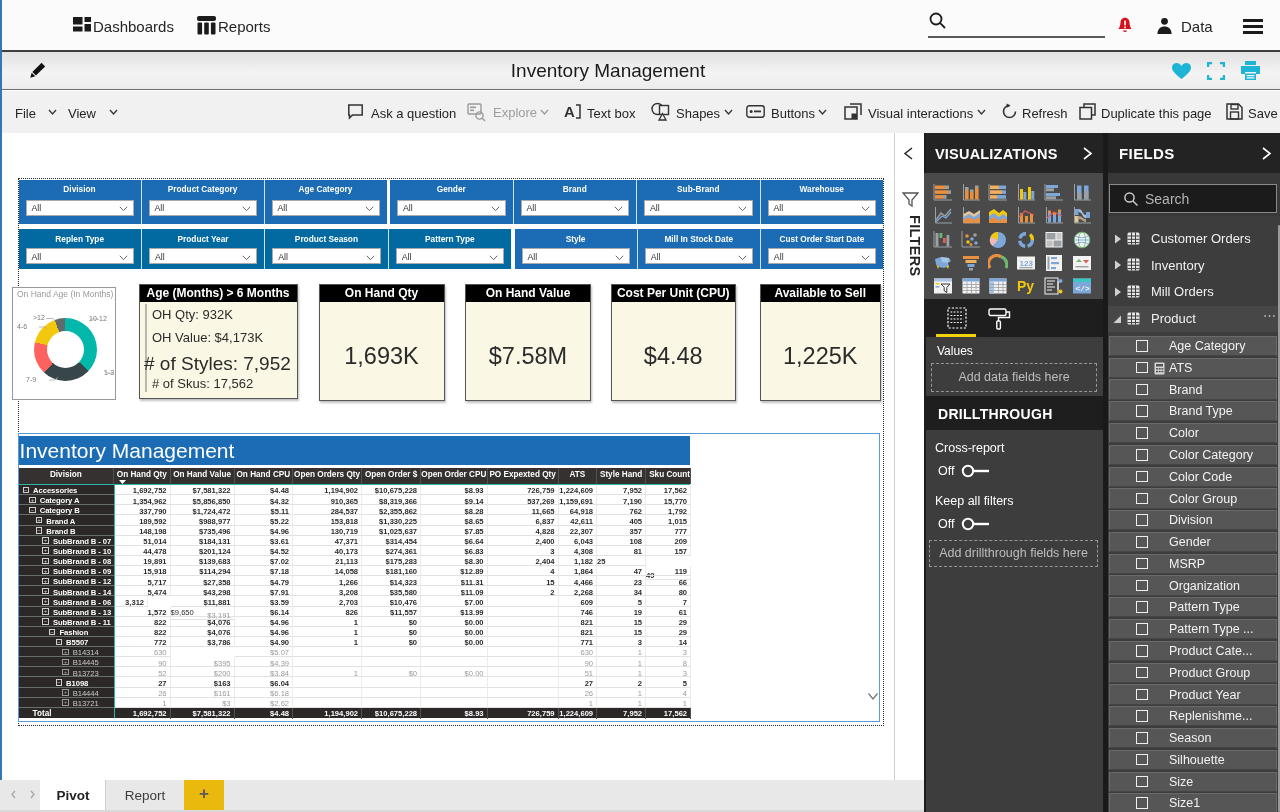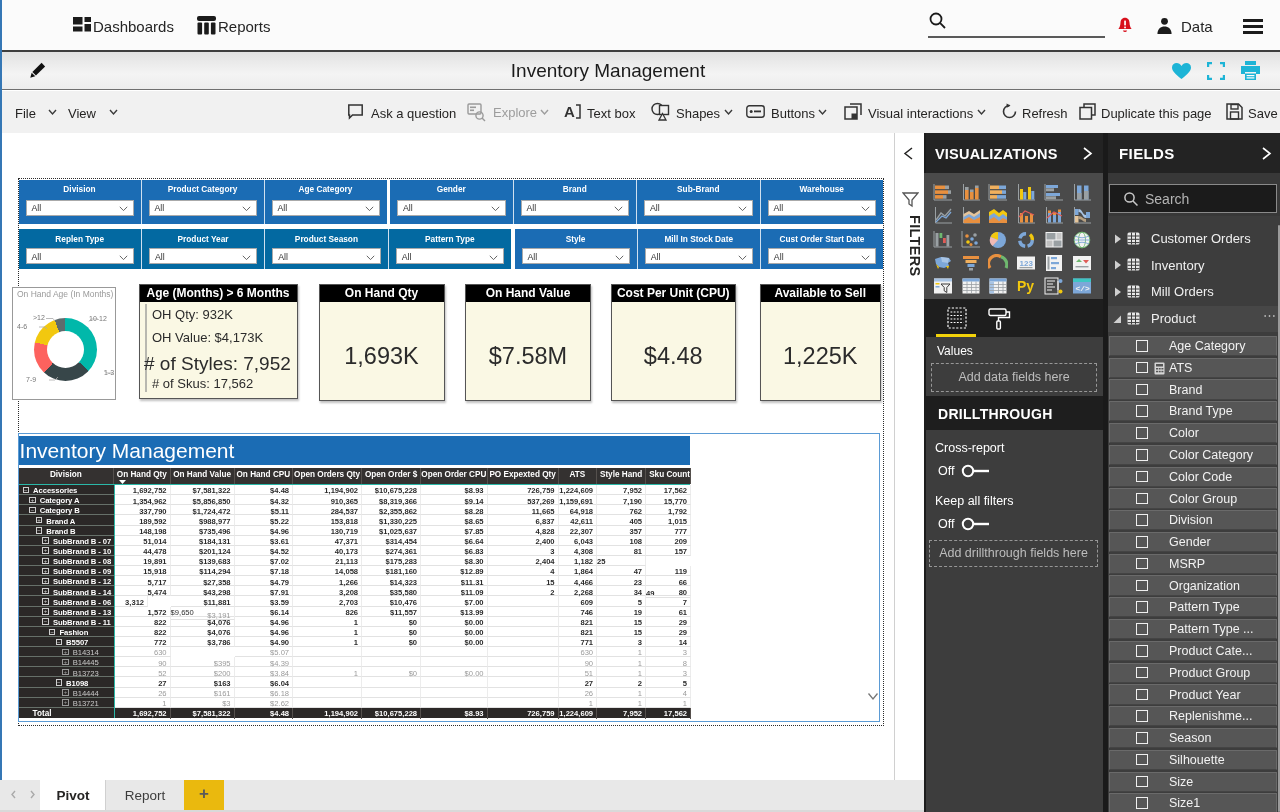--- a/index.html
+++ b/index.html
@@ -436,21 +436,21 @@
 <div class="abs" style="left:52.9px;top:557.11px;font-size:7.7px;font-weight:bold;letter-spacing:-0.1px;color:#fff;white-space:nowrap">SubBrand B - 08</div>
 <div class="abs" style="left:114.1px;top:555.91px;width:56.5px;height:10.13px;border-bottom:1px solid #e2e2e2;border-right:1px solid #ececec;font-size:7.6px;font-weight:bold;color:#2b2b2b;text-align:right;padding:1.4px 3px 0 0">19,891</div>
 <div class="abs" style="left:170.6px;top:555.91px;width:64px;height:10.13px;border-bottom:1px solid #e2e2e2;border-right:1px solid #ececec;font-size:7.6px;font-weight:bold;color:#2b2b2b;text-align:right;padding:1.4px 3px 0 0">$139,683</div>
 <div class="abs" style="left:234.6px;top:555.91px;width:58.5px;height:10.13px;border-bottom:1px solid #e2e2e2;border-right:1px solid #ececec;font-size:7.6px;font-weight:bold;color:#2b2b2b;text-align:right;padding:1.4px 3px 0 0">$7.02</div>
 <div class="abs" style="left:293.1px;top:555.91px;width:69px;height:10.13px;border-bottom:1px solid #e2e2e2;border-right:1px solid #ececec;font-size:7.6px;font-weight:bold;color:#2b2b2b;text-align:right;padding:1.4px 3px 0 0">21,113</div>
 <div class="abs" style="left:362.1px;top:555.91px;width:59px;height:10.13px;border-bottom:1px solid #e2e2e2;border-right:1px solid #ececec;font-size:7.6px;font-weight:bold;color:#2b2b2b;text-align:right;padding:1.4px 3px 0 0">$175,283</div>
 <div class="abs" style="left:421.1px;top:555.91px;width:66.5px;height:10.13px;border-bottom:1px solid #e2e2e2;border-right:1px solid #ececec;font-size:7.6px;font-weight:bold;color:#2b2b2b;text-align:right;padding:1.4px 3px 0 0">$8.30</div>
 <div class="abs" style="left:487.6px;top:555.91px;width:71px;height:10.13px;border-bottom:1px solid #e2e2e2;border-right:1px solid #ececec;font-size:7.6px;font-weight:bold;color:#2b2b2b;text-align:right;padding:1.4px 3px 0 0">2,404</div>
 <div class="abs" style="left:558.6px;top:555.91px;width:38.5px;height:10.13px;border-bottom:1px solid #e2e2e2;border-right:1px solid #ececec;font-size:7.6px;font-weight:bold;color:#2b2b2b;text-align:right;padding:1.4px 3px 0 0">1,182</div>
 <div class="abs" style="left:597.1px;top:555.91px;width:49px;height:10.13px;border-bottom:1px solid #e2e2e2;border-right:1px solid #ececec;font-size:7.6px;font-weight:bold;color:#2b2b2b;text-align:left;padding:1.4px 3px 0 0">25</div>
-<div class="abs" style="left:646.1px;top:588px;width:45px;height:10.13px;border-bottom:1px solid #e2e2e2;border-right:1px solid #ececec;font-size:7.6px;font-weight:bold;color:#2b2b2b;padding:1.4px 3px 0 0">49</div>
+<div class="abs" style="left:646.1px;top:570px;width:45px;height:10.13px;border-bottom:1px solid #e2e2e2;border-right:1px solid #ececec;font-size:7.6px;font-weight:bold;color:#2b2b2b;padding:1.4px 3px 0 0">49</div>
 <div class="abs" style="left:18.6px;top:566.04px;width:95.5px;height:10.13px;background:#2b2827;border-bottom:1px solid #667069"></div>
 <div class="abs" style="left:42.4px;top:567.74px;width:6.4px;height:6.4px;border:1px solid #cfcfcf;font-size:6px;color:#cfcfcf;line-height:4.6px;text-align:center">+</div>
 <div class="abs" style="left:52.9px;top:567.24px;font-size:7.7px;font-weight:bold;letter-spacing:-0.1px;color:#fff;white-space:nowrap">SubBrand B - 09</div>
 <div class="abs" style="left:114.1px;top:566.04px;width:56.5px;height:10.13px;border-bottom:1px solid #e2e2e2;border-right:1px solid #ececec;font-size:7.6px;font-weight:bold;color:#2b2b2b;text-align:right;padding:1.4px 3px 0 0">15,918</div>
 <div class="abs" style="left:170.6px;top:566.04px;width:64px;height:10.13px;border-bottom:1px solid #e2e2e2;border-right:1px solid #ececec;font-size:7.6px;font-weight:bold;color:#2b2b2b;text-align:right;padding:1.4px 3px 0 0">$114,294</div>
 <div class="abs" style="left:234.6px;top:566.04px;width:58.5px;height:10.13px;border-bottom:1px solid #e2e2e2;border-right:1px solid #ececec;font-size:7.6px;font-weight:bold;color:#2b2b2b;text-align:right;padding:1.4px 3px 0 0">$7.18</div>
 <div class="abs" style="left:293.1px;top:566.04px;width:69px;height:10.13px;border-bottom:1px solid #e2e2e2;border-right:1px solid #ececec;font-size:7.6px;font-weight:bold;color:#2b2b2b;text-align:right;padding:1.4px 3px 0 0">14,058</div>
 <div class="abs" style="left:362.1px;top:566.04px;width:59px;height:10.13px;border-bottom:1px solid #e2e2e2;border-right:1px solid #ececec;font-size:7.6px;font-weight:bold;color:#2b2b2b;text-align:right;padding:1.4px 3px 0 0">$181,160</div>
 <div class="abs" style="left:421.1px;top:566.04px;width:66.5px;height:10.13px;border-bottom:1px solid #e2e2e2;border-right:1px solid #ececec;font-size:7.6px;font-weight:bold;color:#2b2b2b;text-align:right;padding:1.4px 3px 0 0">$12.89</div>
 <div class="abs" style="left:487.6px;top:566.04px;width:71px;height:10.13px;border-bottom:1px solid #e2e2e2;border-right:1px solid #ececec;font-size:7.6px;font-weight:bold;color:#2b2b2b;text-align:right;padding:1.4px 3px 0 0">4</div>

